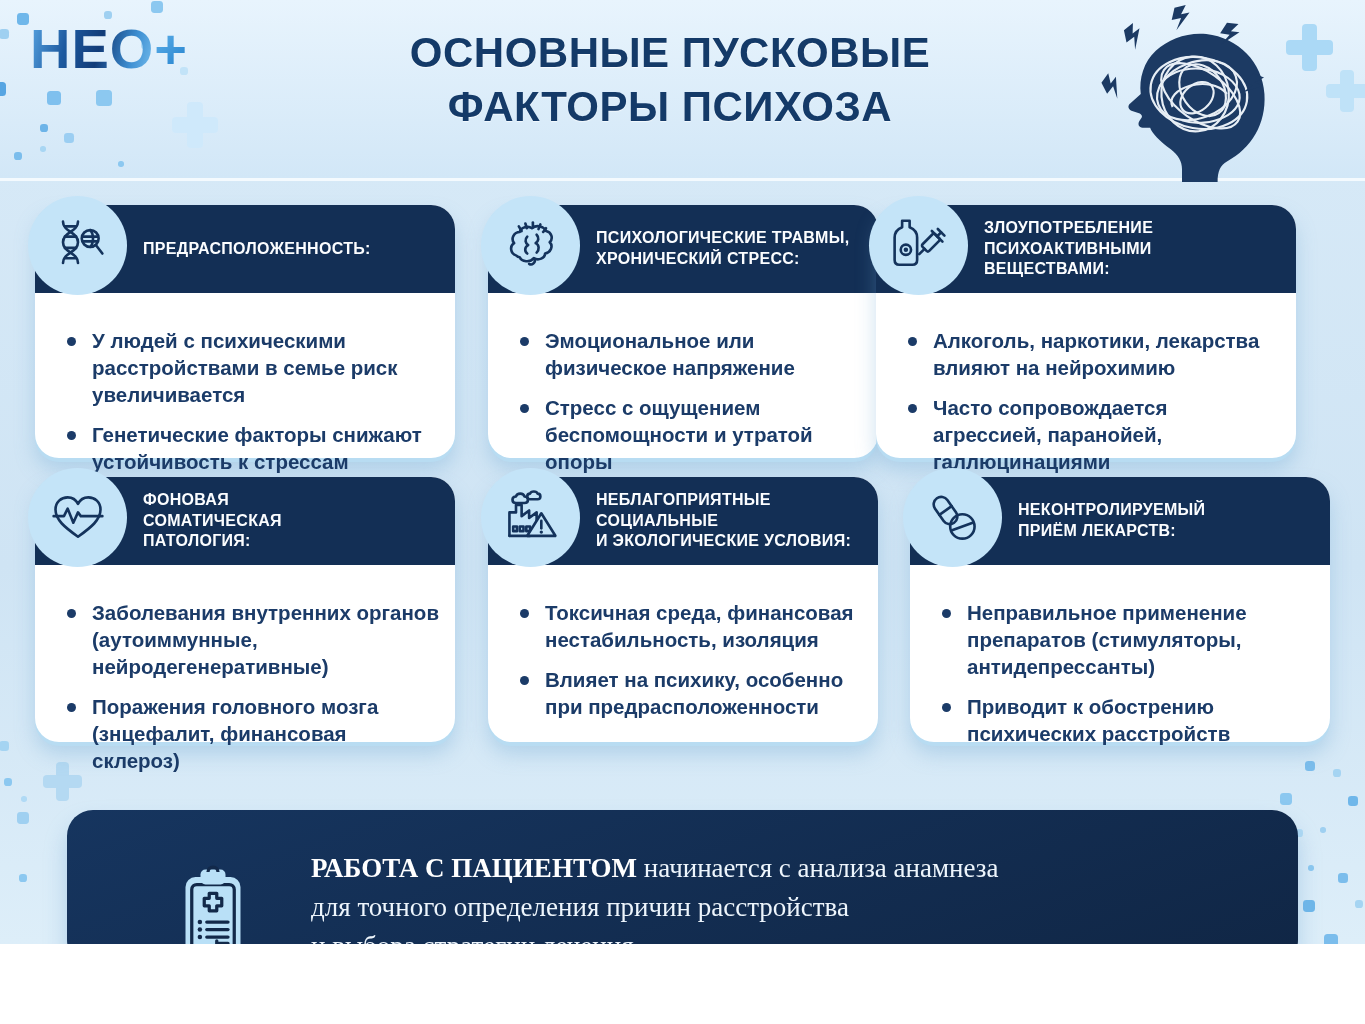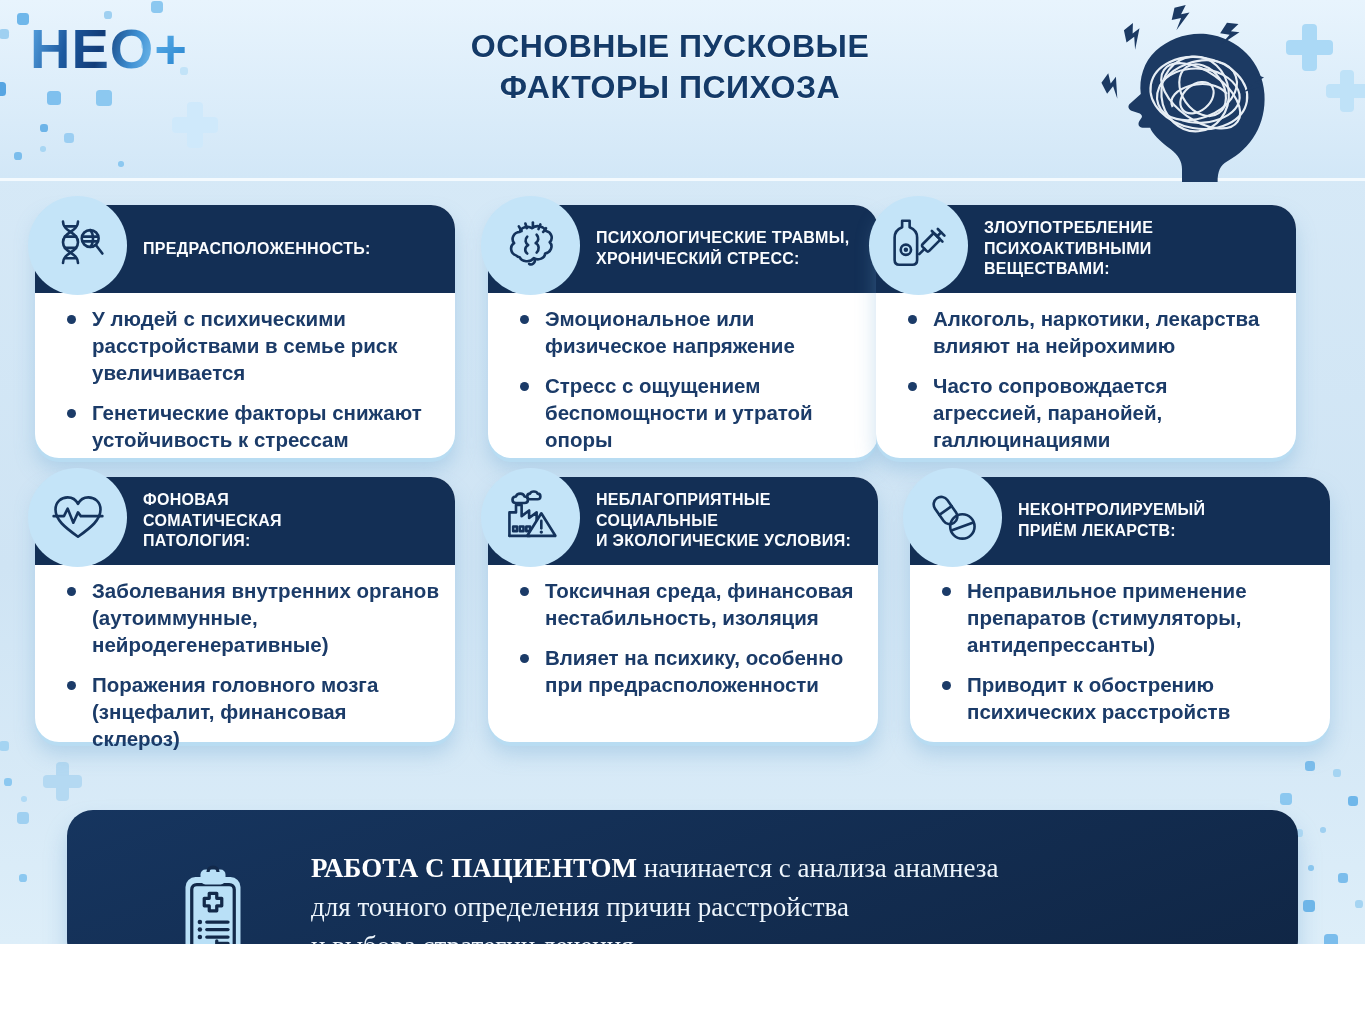--- a/index.html
+++ b/index.html
@@ -14,21 +14,21 @@
               border-bottom:3px solid #f4fafe; z-index:1; }
 
   .logo { position:absolute; left:30px; top:16px; font-size:56px; font-weight:900;
           letter-spacing:1px; z-index:3; }
   .logo-text { background:linear-gradient(105deg,#5aa7e4 0%,#1d5aa0 30%,#123c78 55%,#3e8fd2 80%,#7cc3f0 100%);
                -webkit-background-clip:text; background-clip:text; color:transparent; }
   .logo-plus { background:linear-gradient(135deg,#6cbbf0 0%,#1f7ecb 90%);
                -webkit-background-clip:text; background-clip:text; color:transparent; }
 
   .title { position:absolute; left:300px; top:26px; width:740px; z-index:3;
-           text-align:center; font-size:32px; font-weight:800; color:#143a68;
+           text-align:center; font-size:42px; font-weight:800; color:#143a68;
            line-height:1.28; white-space:pre-line; letter-spacing:.5px;
            text-shadow:0 1px 1px rgba(255,255,255,.7); }
 
   .head-illo { position:absolute; left:1066px; top:4px; width:232px; height:178px; z-index:2; }
 
   
   .plus { position:absolute; z-index:1; }
   .plus::before { content:''; position:absolute; left:0; top:33%; width:100%; height:34%;
                   background:var(--c); border-radius:4px; }
   .plus::after  { content:''; position:absolute; left:33%; top:0; width:34%; height:100%;
@@ -39,21 +39,21 @@
   .card { position:absolute; border-radius:24px; background:#ffffff; z-index:2;
           box-shadow:0 4px 0 #b8dcf2, 0 12px 20px rgba(110,165,210,.35); }
   .card-head { position:relative; min-height:88px; background:#132f55;
                border-radius:24px 24px 0 0; display:flex; align-items:center;
                padding:10px 14px 10px 108px; }
   .card-title { color:#fbfdff; font-size:16px; font-weight:700; line-height:1.3;
                 white-space:pre-line; letter-spacing:.3px; }
   .icon-circle { position:absolute; left:-7px; top:-9px; width:99px; height:99px;
                  border-radius:50%; background:#c4e4f8; display:flex;
                  align-items:center; justify-content:center; z-index:3; }
-  .card-body { padding:12px 16px 8px 30px; list-style:none; }
+  .card-body { padding:34px 16px 8px 30px; list-style:none; }
   .card-body li { position:relative; font-size:20.5px; font-weight:600; color:#1b3b68;
                   line-height:1.32; margin-bottom:13px; padding-left:27px; }
   .card-body li::before { content:''; position:absolute; left:2px; top:10px;
                           width:9px; height:9px; border-radius:50%; background:#1b3b68; }
   .c1 { left:35px;  top:205px; width:420px; height:253px; }
   .c2 { left:488px; top:205px; width:390px; height:253px; }
   .c3 { left:876px; top:205px; width:420px; height:253px; }
   .c4 { left:35px;  top:477px; width:420px; height:265px; }
   .c5 { left:488px; top:477px; width:390px; height:265px; }
   .c6 { left:910px; top:477px; width:420px; height:265px; }

